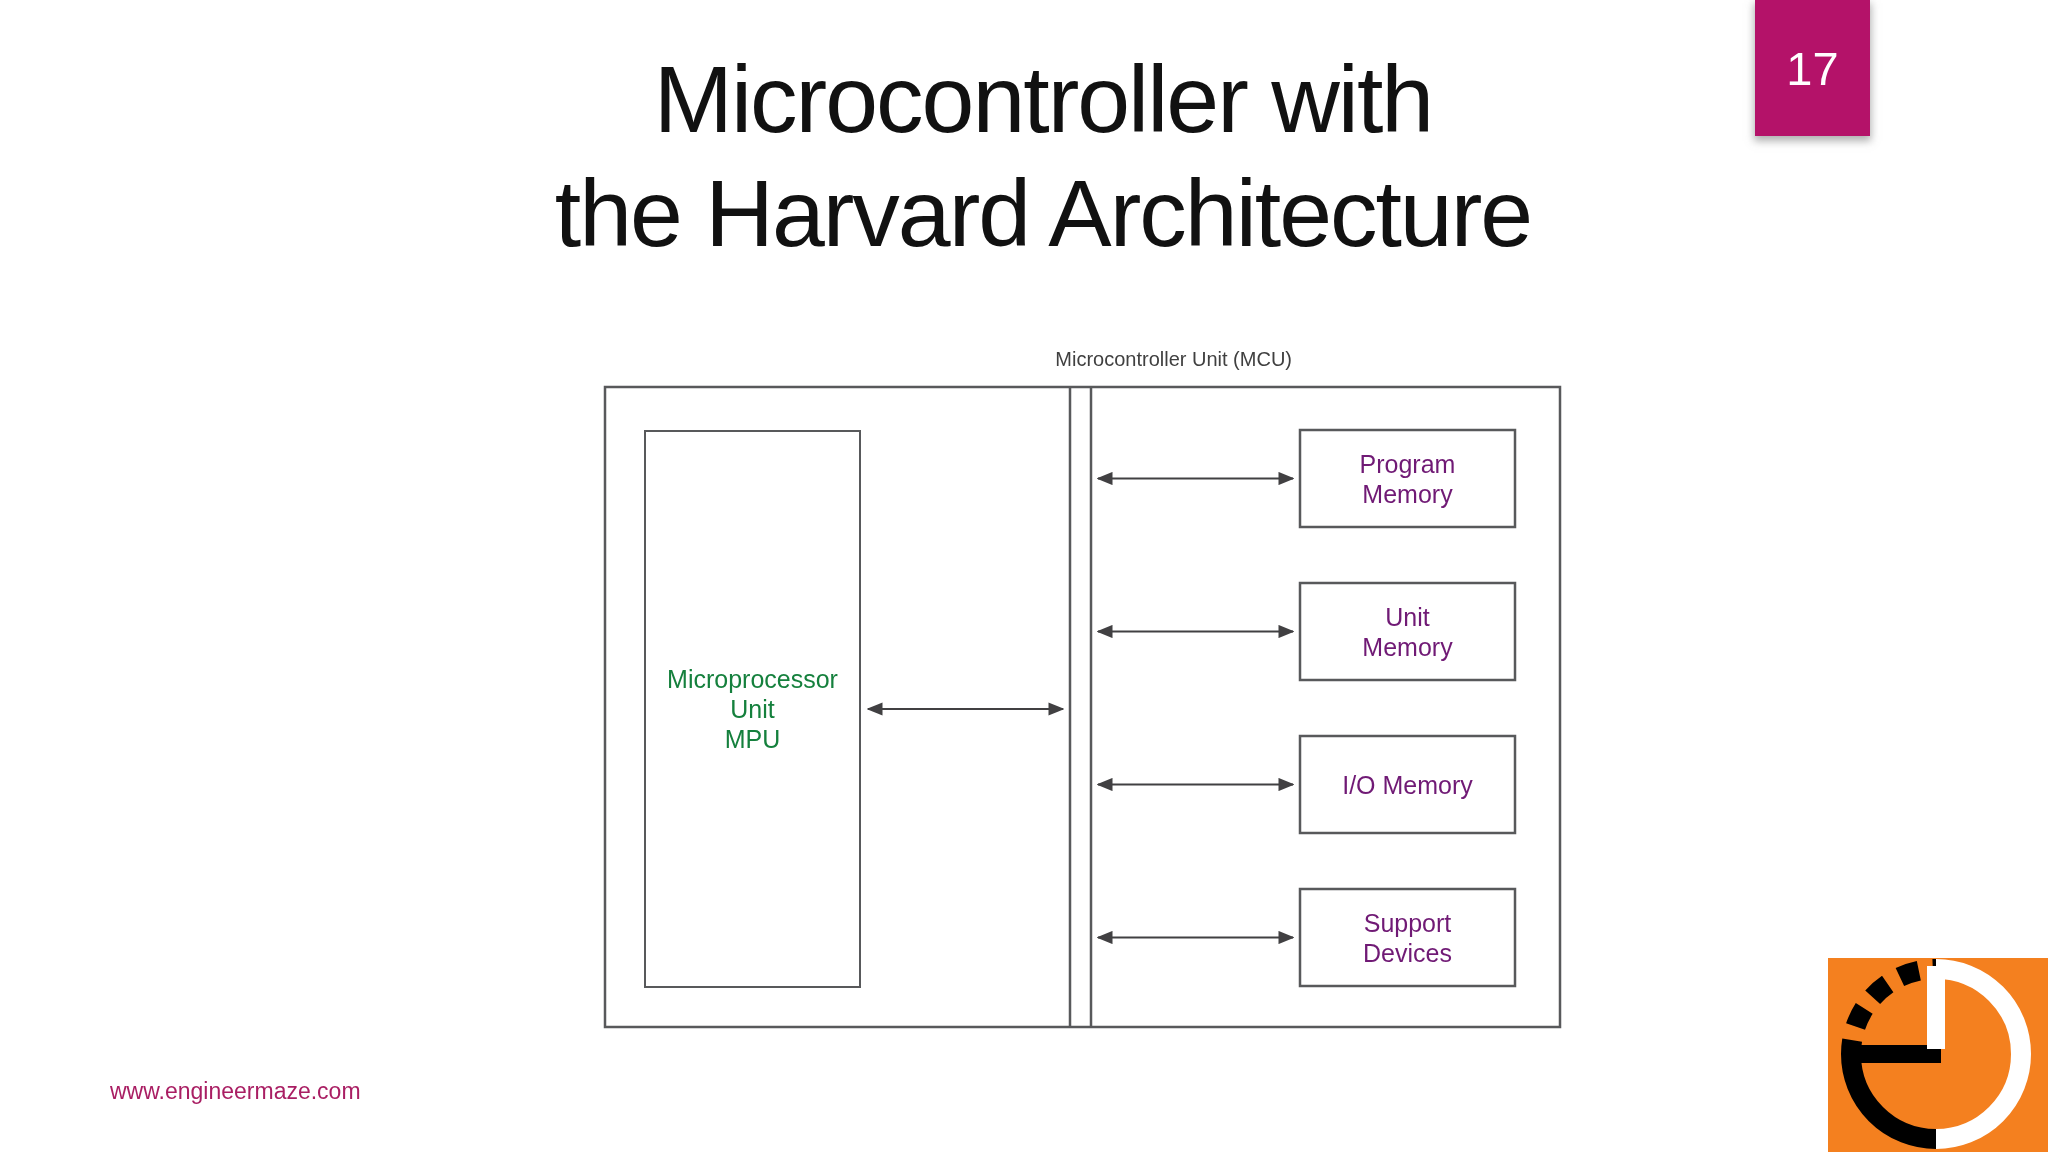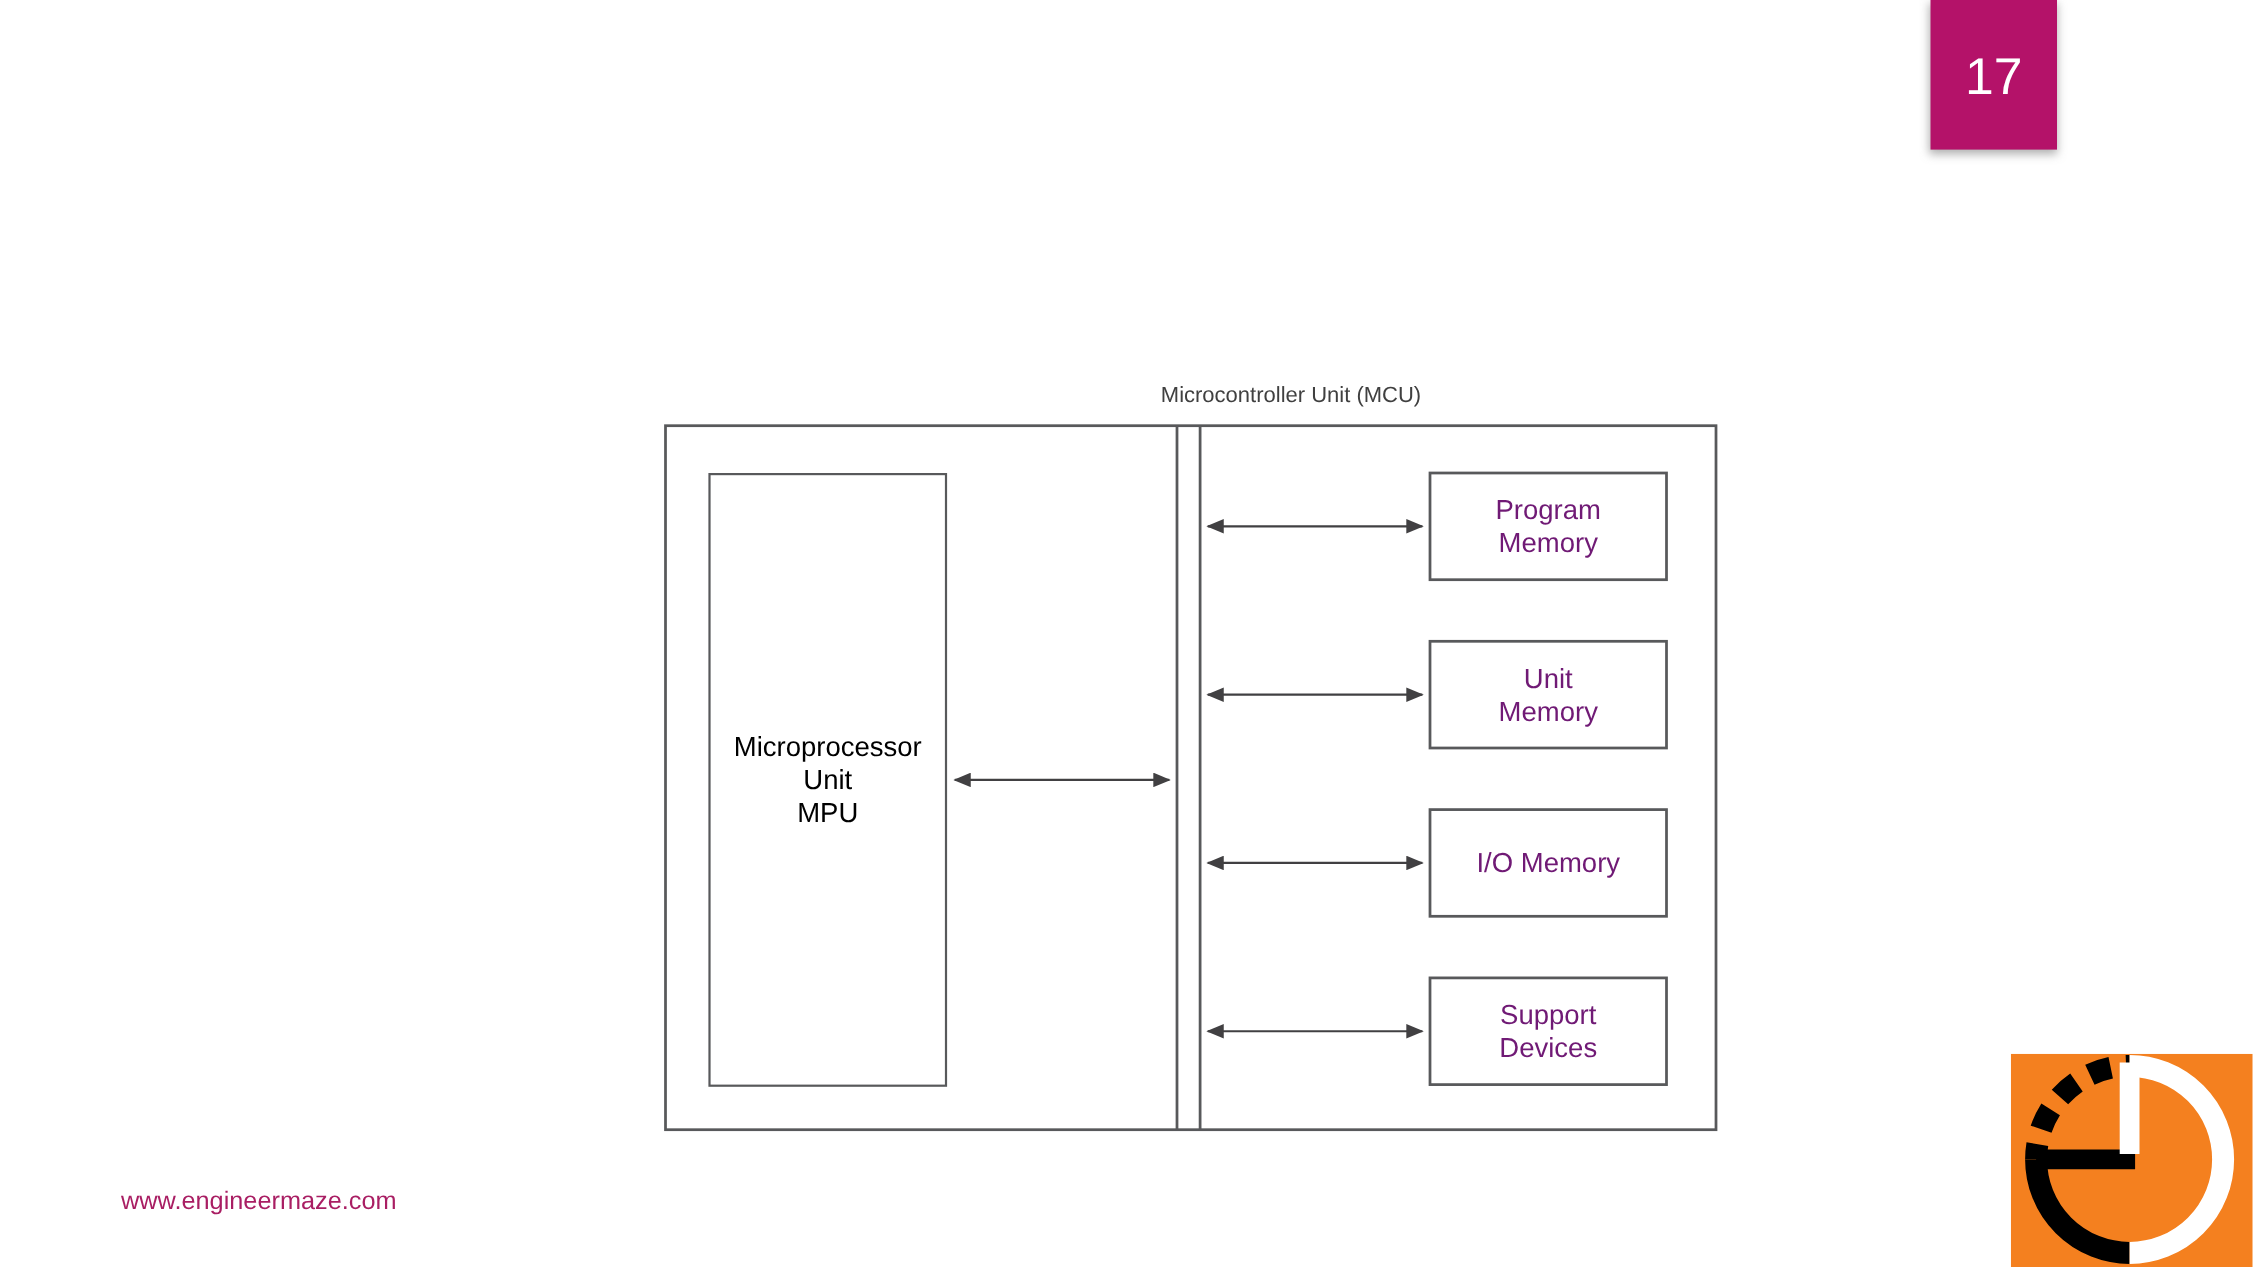--- a/index.html
+++ b/index.html
@@ -61,21 +61,21 @@
   .mpu-label {
     position: absolute;
     left: 645px; top: 431px; width: 215px; height: 556px;
     display: flex;
     align-items: center;
     justify-content: center;
     text-align: center;
     white-space: pre-line;
     font-size: 25px;
     line-height: 30px;
-    color: #000000;
+    color: #15803d;
   }
   .p-label {
     position: absolute;
     left: 1300px; width: 215px; height: 97px;
     display: flex;
     align-items: center;
     justify-content: center;
     text-align: center;
     white-space: pre-line;
     font-size: 25px;
@@ -99,20 +99,21 @@
     position: absolute;
     left: 1828px; top: 958px;
     width: 220px; height: 194px;
   }
 </style>
 </head>
 <body>
 
 <div class="slide">
 
+  <h1 class="title"><span>Microcontroller with</span><br><span>the Harvard Architecture</span></h1>
 
   <div class="page-tab">
     <span>17</span>
   </div>
 
   <svg class="diagram-svg" viewBox="0 0 2048 1152" xmlns="http://www.w3.org/2000/svg">
     <defs>
       <marker id="ah" viewBox="0 0 12 10" refX="11" refY="5" markerWidth="8" markerHeight="6.6" orient="auto-start-reverse">
         <path d="M0,0 L12,5 L0,10 z" fill="#414042"></path>
       </marker>

